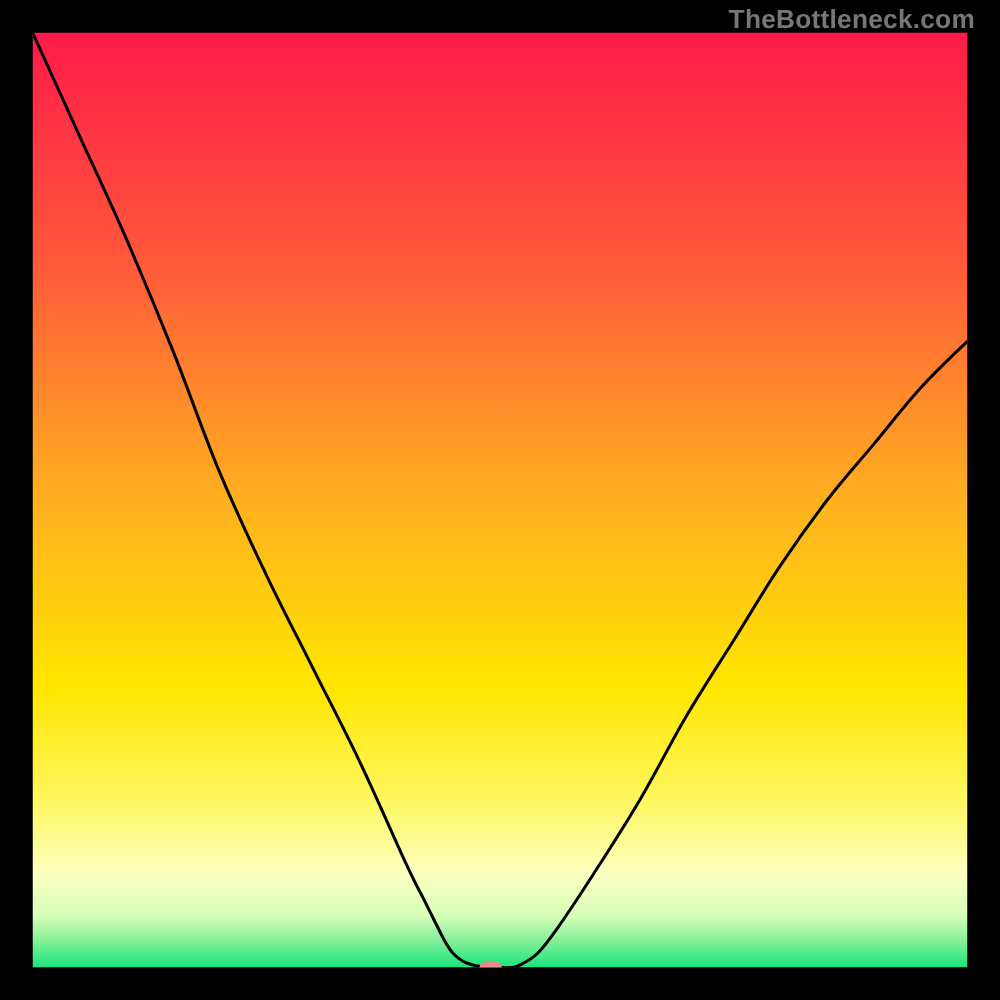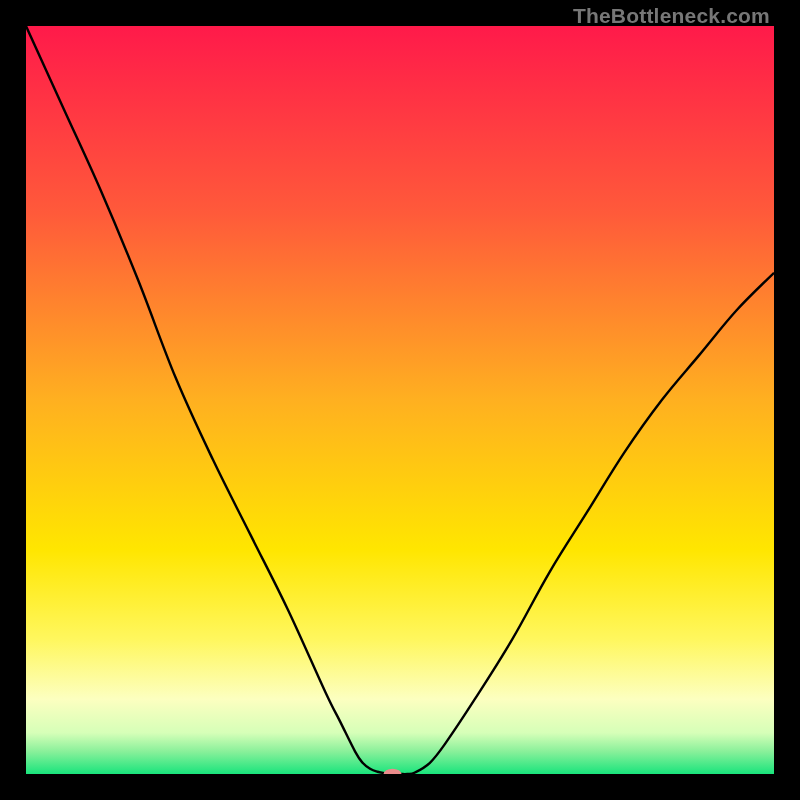--- a/index.html
+++ b/index.html
@@ -20,21 +20,21 @@
   .plot {
     position: absolute;
     left: 26px;
     top: 26px;
     width: 748px;
     height: 748px;
   }
   .watermark {
     position: absolute;
     top: 4px;
-    right: 30px;
+    right: 20px;
     font-size: 21px;
     font-weight: bold;
     color: #777;
     letter-spacing: 0.2px;
     user-select: none;
   }
 </style>
 </head>
 <body>
 

